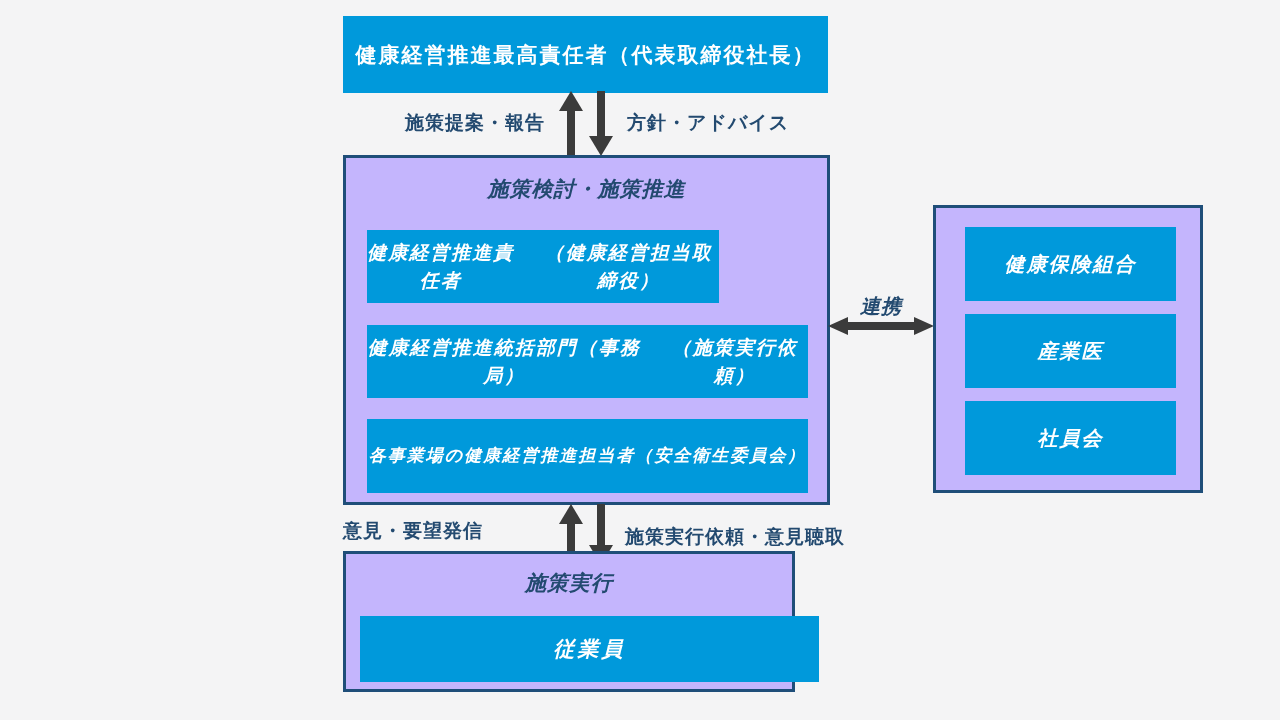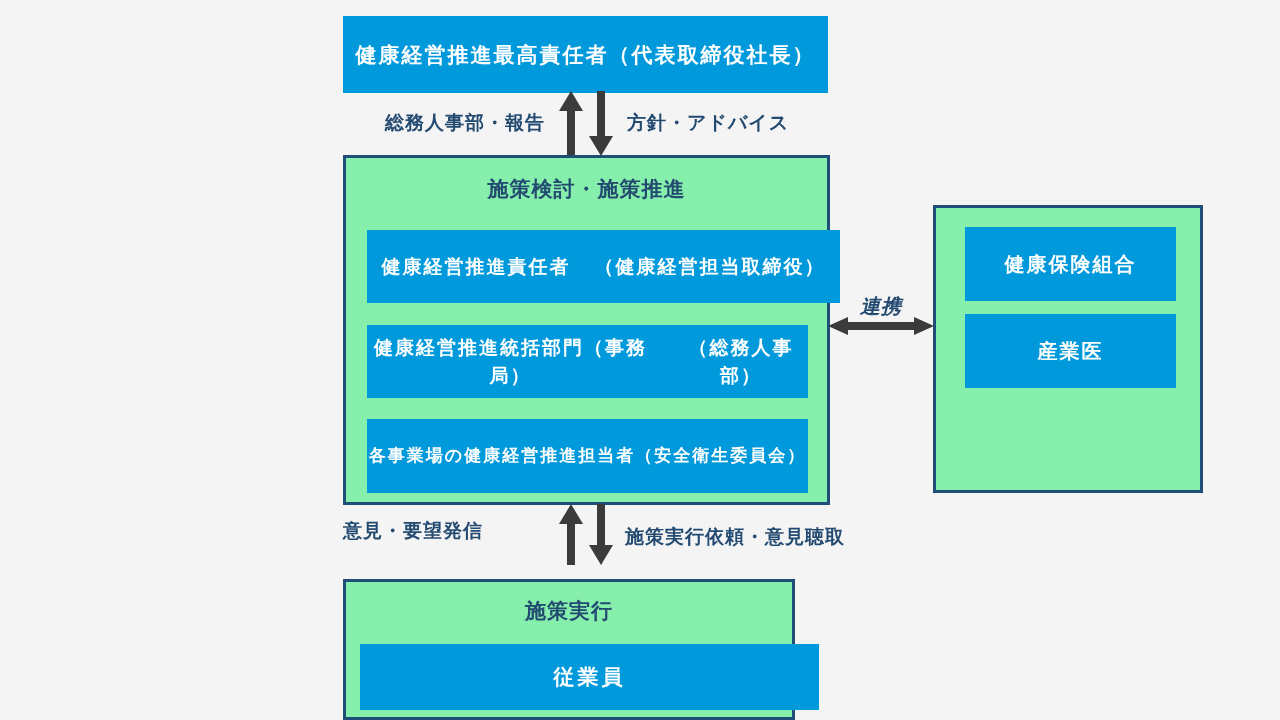--- a/index.html
+++ b/index.html
@@ -16,38 +16,39 @@
   .blue-node{
     background:var(--blue,#0099db);
     color:#ffffff;font-weight:bold;text-align:center;
     display:flex;flex-direction:row;justify-content:center;align-items:center;
     letter-spacing:2px;
   }
   .blue-node span{display:block;}
 
   
   .group{
-    background:#86efac;
+    background:#c4b5fd;
     border:3px solid var(--navy,#1f4e79);
+    font-style:italic;
   }
   .group-title{
     color:var(--navy-text,#234a70);font-weight:bold;text-align:center;
     font-size:21px;letter-spacing:1px;
   }
 
   
   #top-node{left:343px;top:16px;width:485px;height:77px;font-size:21px;line-height:31px;}
 
   #planning-group{left:343px;top:155px;width:487px;height:350px;}
   #planning-group .group-title{margin-top:17px;}
-  #planning-item-1{left:21px;top:72px;width:473px;height:73px;font-size:19px;line-height:28px;gap:24px;}
+  #planning-item-1{left:21px;top:72px;width:352px;height:73px;font-size:19px;line-height:28px;gap:24px;}
   #planning-item-2{left:21px;top:167px;width:441px;height:73px;font-size:19px;line-height:28px;gap:20px;}
   #planning-item-3{left:21px;top:261px;width:441px;height:74px;font-size:17px;line-height:26px;}
 
-  #execution-group{left:343px;top:579px;width:452px;height:141px;}
+  #execution-group{left:343px;top:551px;width:452px;height:141px;}
   #execution-group .group-title{margin-top:15px;}
   #execution-item{left:14px;top:62px;width:459px;height:66px;font-size:21px;line-height:30px;letter-spacing:3px;}
 
   #partners-group{left:933px;top:185px;width:270px;height:288px;margin-top:20px;}
   #partner-item-1{left:29px;top:19px;width:211px;height:74px;font-size:20px;}
   #partner-item-2{left:29px;top:106px;width:211px;height:74px;font-size:20px;}
   #partner-item-3{left:29px;top:193px;width:211px;height:74px;font-size:20px;}
 
   
   .flow-label{
@@ -69,58 +70,61 @@
 </head>
 <body>
 
 <div id="stage">
 
   <div id="top-node" class="abs blue-node">
     <span>健康経営推進最高責任者</span>
     <span>（代表取締役社長）</span>
   </div>
 
-  <div id="label-top-left" class="abs flow-label">総務人事部・報告</div>
+  <div id="label-top-left" class="abs flow-label">施策提案・報告</div>
   <svg id="arrows-top" class="abs arrow-svg" width="64" height="65" viewBox="0 0 64 65">
     <polygon points="18,0 30,20 6,20" fill="#3b3b3b"></polygon>
     <rect x="14" y="18" width="8" height="47" fill="#3b3b3b"></rect>
     <rect x="44" y="0" width="8" height="47" fill="#3b3b3b"></rect>
     <polygon points="48,65 36,45 60,45" fill="#3b3b3b"></polygon>
   </svg>
   <div id="label-top-right" class="abs flow-label">方針・アドバイス</div>
 
   <div id="planning-group" class="abs group">
     <div class="group-title">施策検討・施策推進</div>
     <div id="planning-item-1" class="abs blue-node">
       <span>健康経営推進責任者</span>
       <span>（健康経営担当取締役）</span>
     </div>
     <div id="planning-item-2" class="abs blue-node">
       <span>健康経営推進統括部門（事務局）</span>
-      <span>（総務人事部）</span>
+      <span>（施策実行依頼）</span>
     </div>
     <div id="planning-item-3" class="abs blue-node">
       <span>各事業場の健康経営推進担当者</span>
       <span>（安全衛生委員会）</span>
     </div>
   </div>
 
   <div id="label-collab" class="abs flow-label">連携</div>
   <svg id="arrow-collab" class="abs arrow-svg" width="106" height="24" viewBox="0 0 106 24">
     <polygon points="0,12 20,3 20,21" fill="#3b3b3b"></polygon>
     <rect x="17" y="8" width="72" height="8" fill="#3b3b3b"></rect>
     <polygon points="106,12 86,3 86,21" fill="#3b3b3b"></polygon>
   </svg>
 
   <div id="partners-group" class="abs group">
     <div id="partner-item-1" class="abs blue-node">
       <span>健康保険組合</span>
     </div>
     <div id="partner-item-2" class="abs blue-node">
       <span>産業医</span>
+    </div>
+    <div id="partner-item-3" class="abs blue-node">
+      <span>社員会</span>
     </div>
   </div>
 
   <div id="label-bottom-left" class="abs flow-label">意見・要望発信</div>
   <svg id="arrows-bottom" class="abs arrow-svg" width="64" height="61" viewBox="0 0 64 61">
     <polygon points="18,0 30,20 6,20" fill="#3b3b3b"></polygon>
     <rect x="14" y="18" width="8" height="43" fill="#3b3b3b"></rect>
     <rect x="44" y="0" width="8" height="43" fill="#3b3b3b"></rect>
     <polygon points="48,61 36,41 60,41" fill="#3b3b3b"></polygon>
   </svg>

